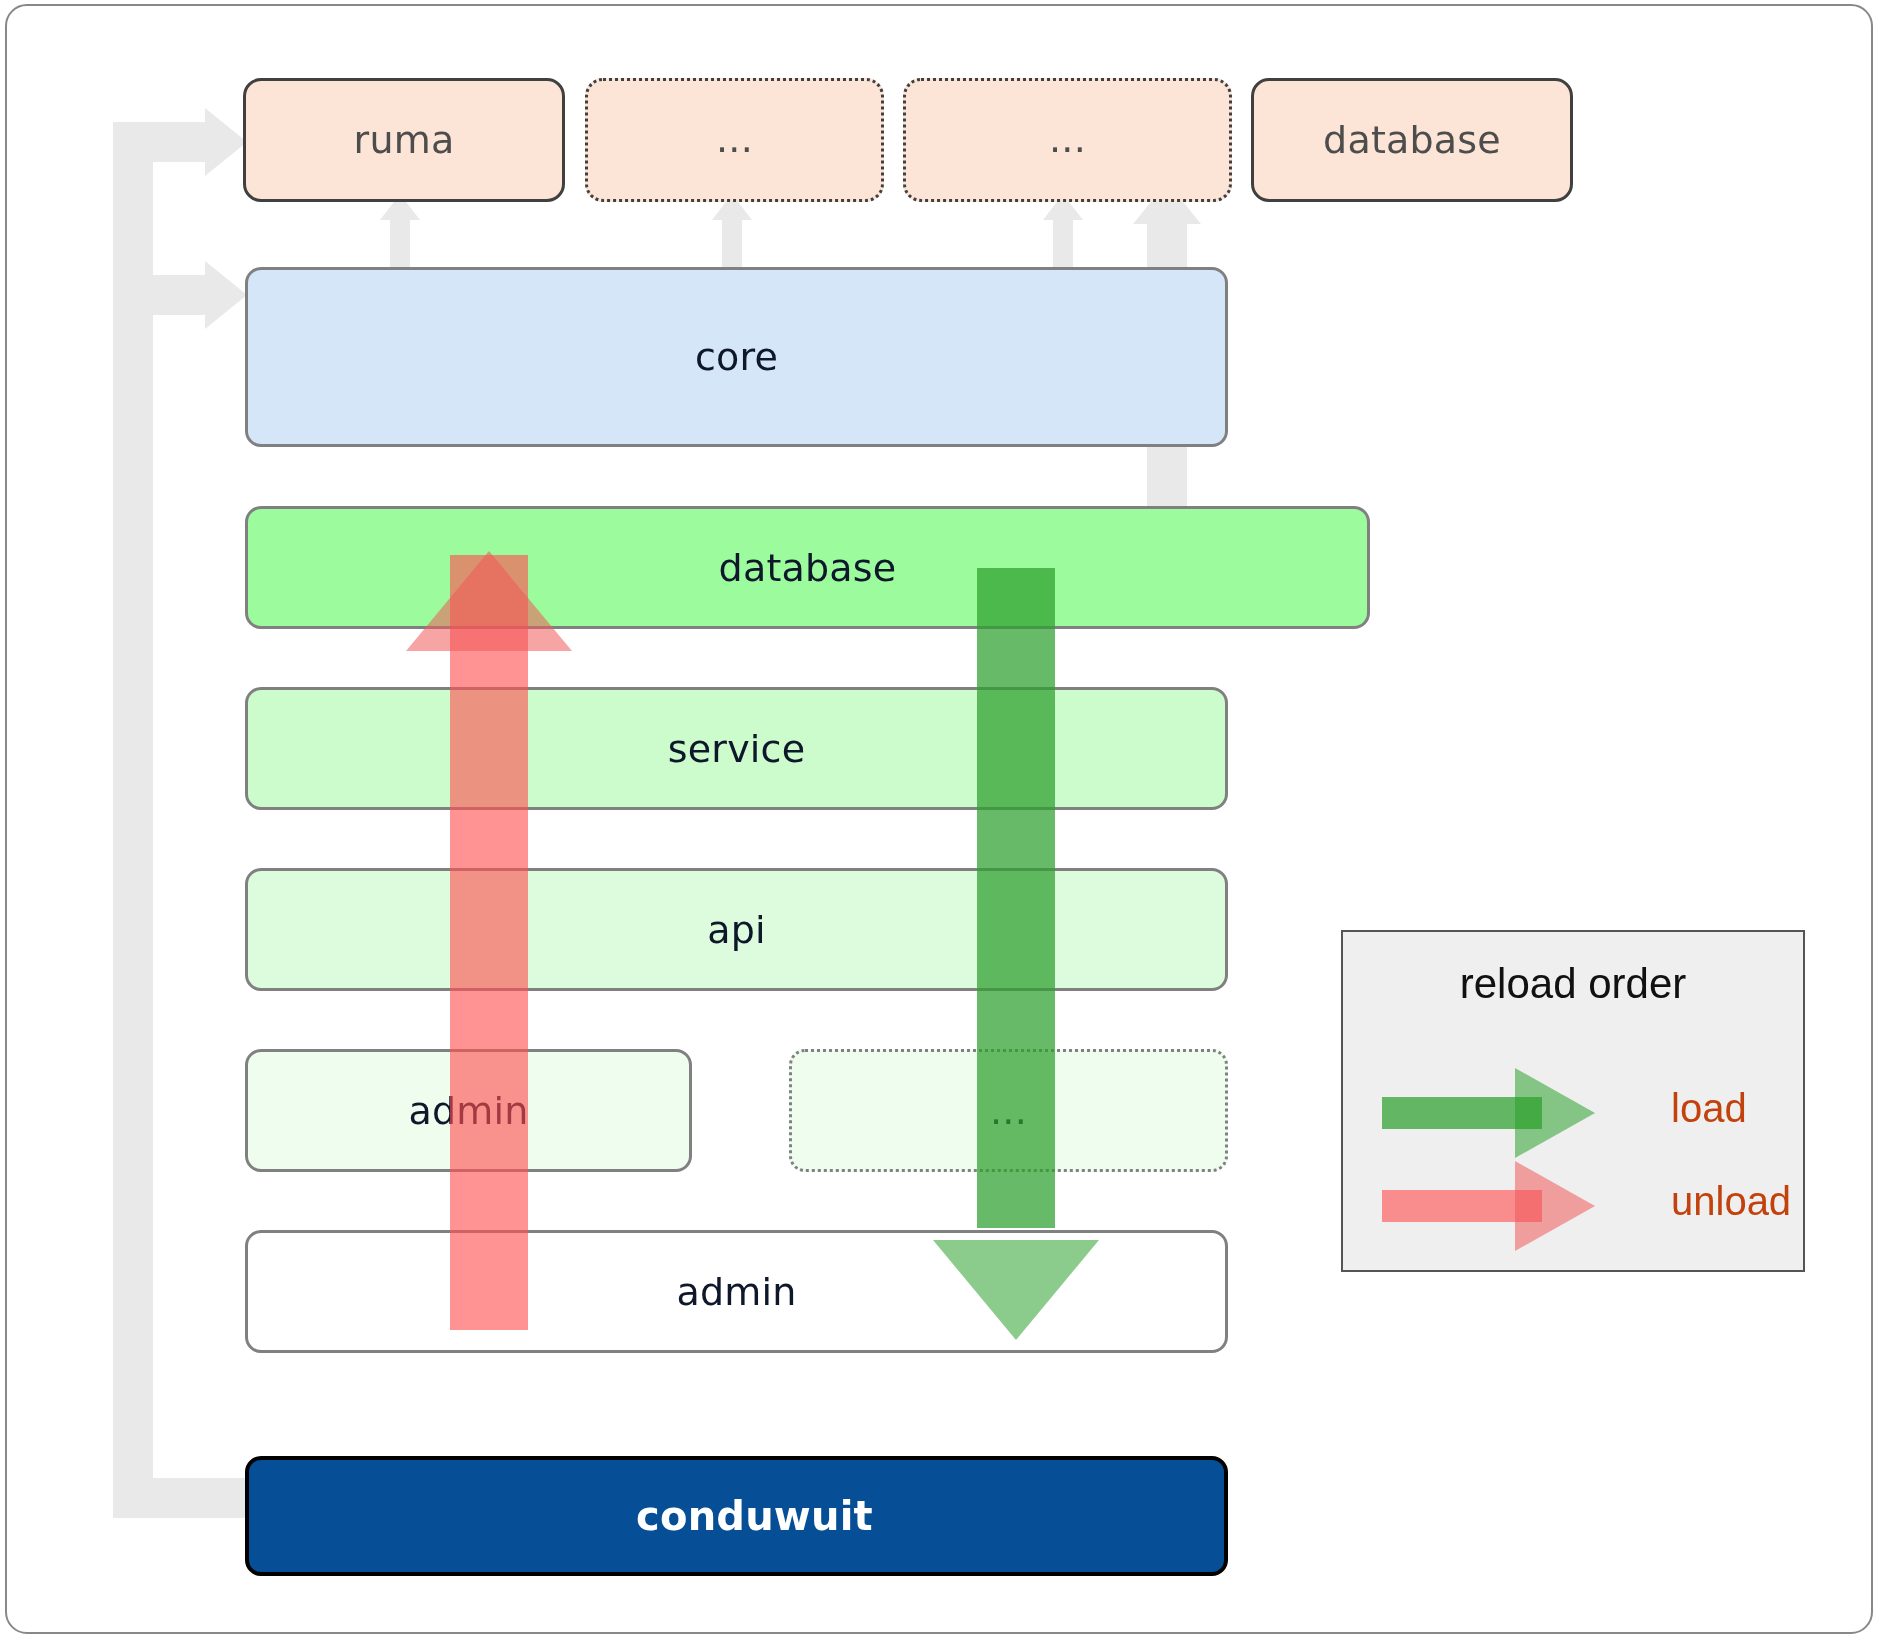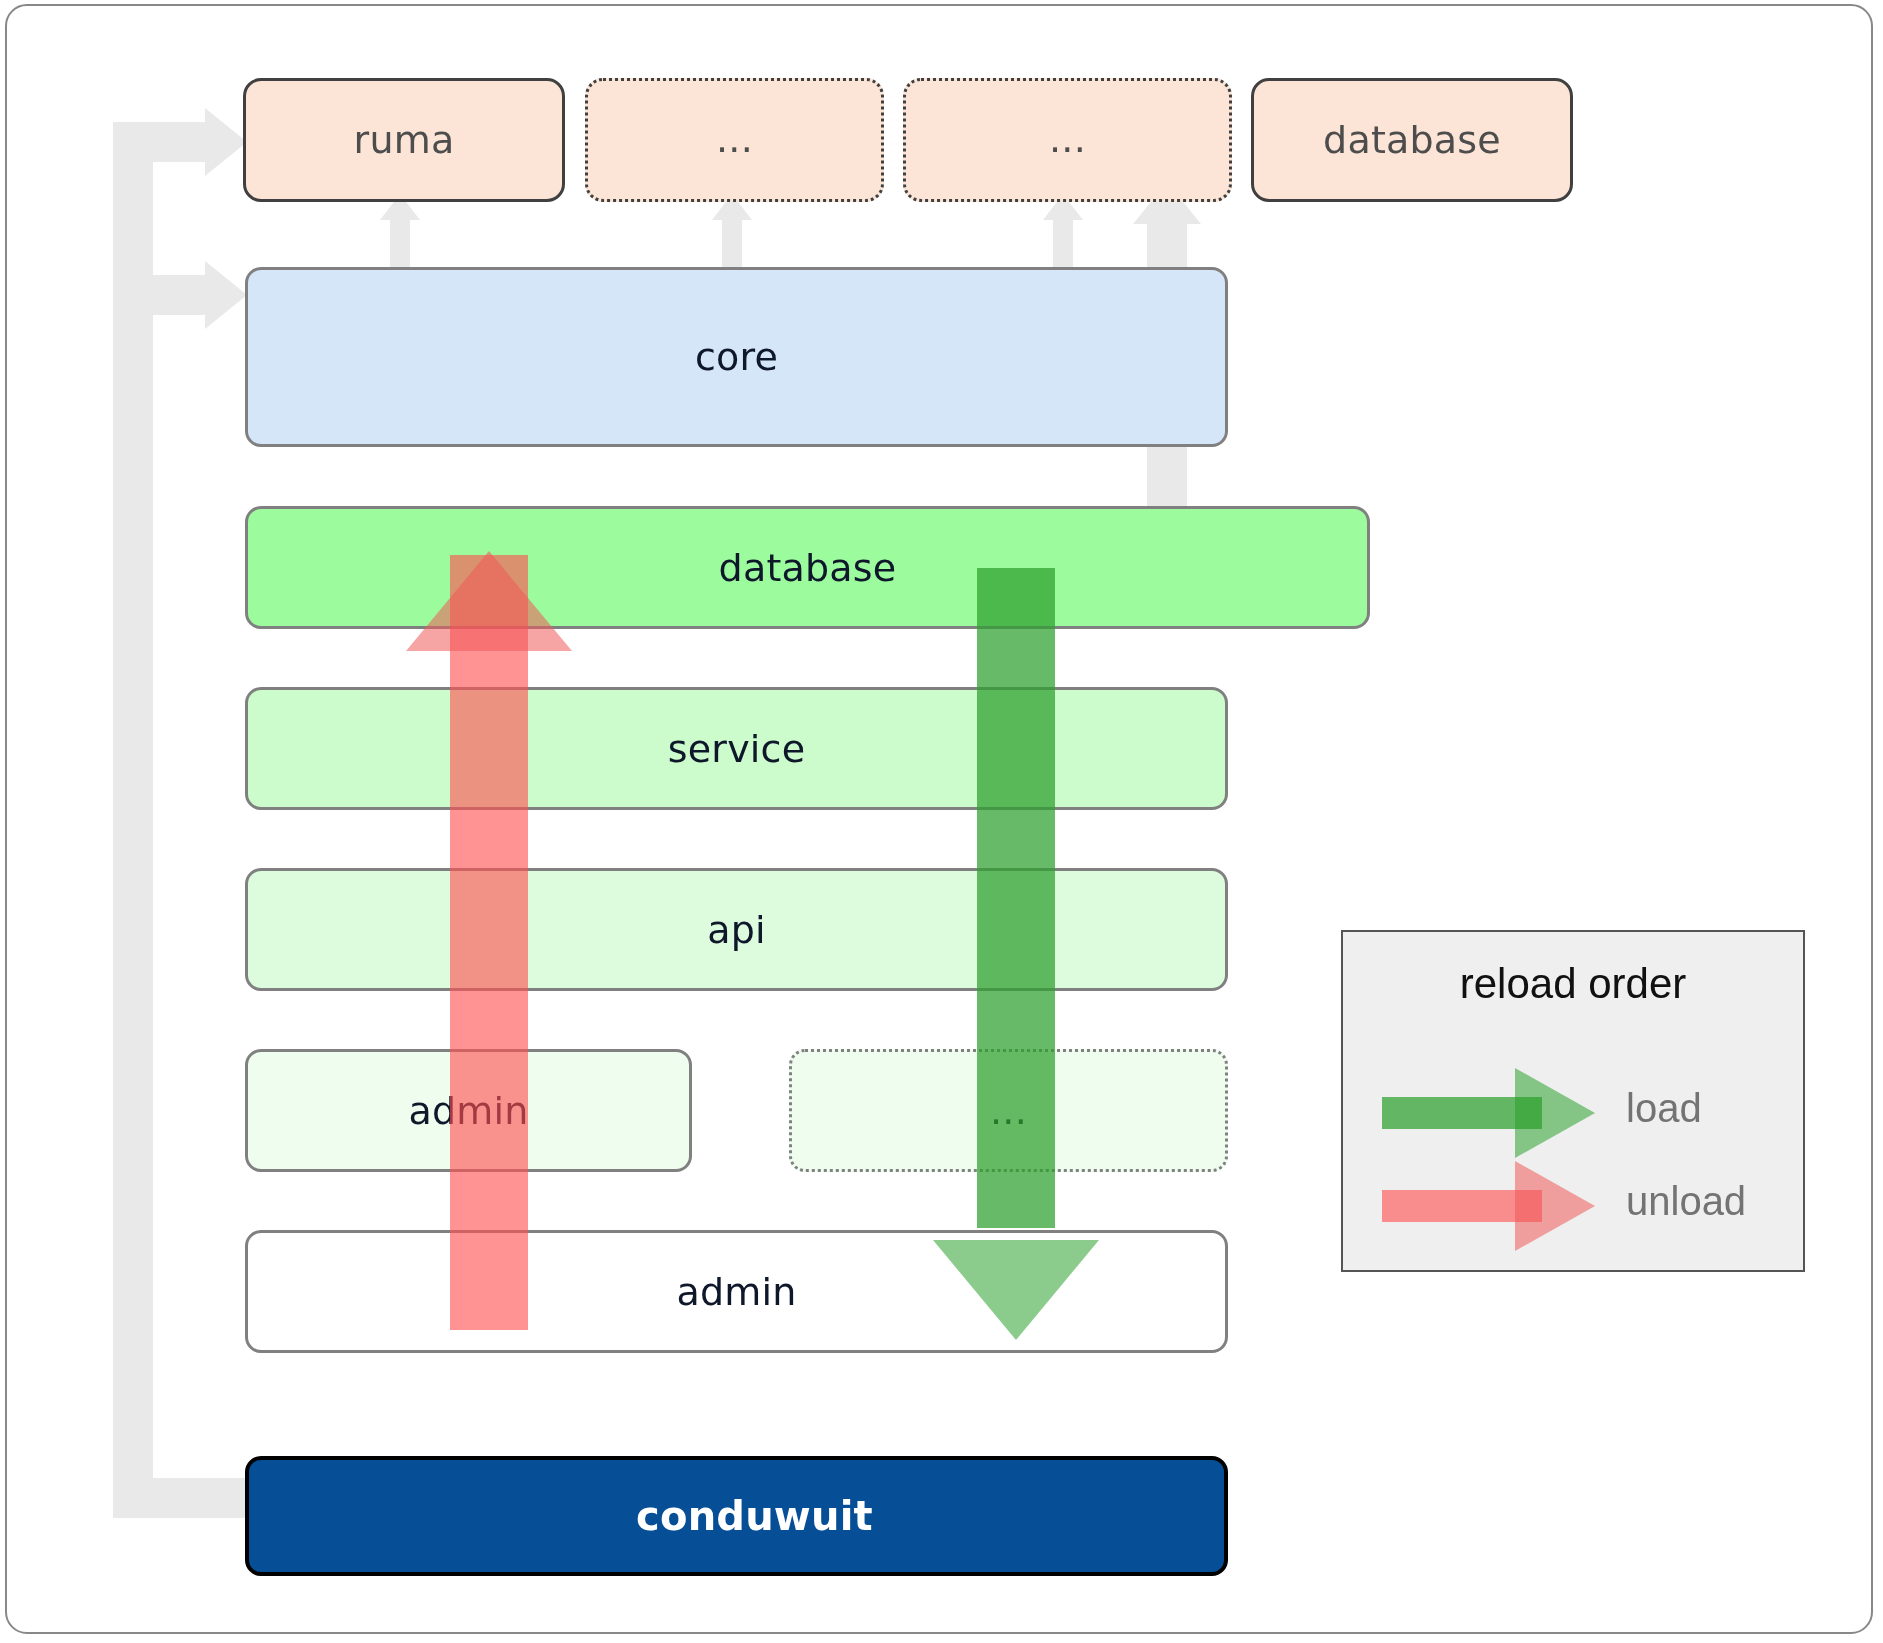--- a/index.html
+++ b/index.html
@@ -136,22 +136,23 @@
     text-align:center;
     font-size:42px;
     color:#111111;
   }
   .lg-row{ position:absolute; left:0; right:0; height:90px; }
   .lg-shaft{ position:absolute; height:32px; }
   .lg-head{ position:absolute; width:0; height:0; }
   .lg-label{
     position:absolute;
     font-size:40px;
-    color:#737373;
+    color:#c2410c;
     white-space:nowrap;
+    margin-left:45px;
   }
   .lg-green-shaft{ background:rgba(44,160,44,.72); }
   .lg-green-head{
     border-top:45px solid transparent;
     border-bottom:45px solid transparent;
     border-left:80px solid rgba(44,160,44,.55);
   }
   .lg-red-shaft{ background:rgba(255,80,80,.62); }
   .lg-red-head{
     border-top:45px solid transparent;

